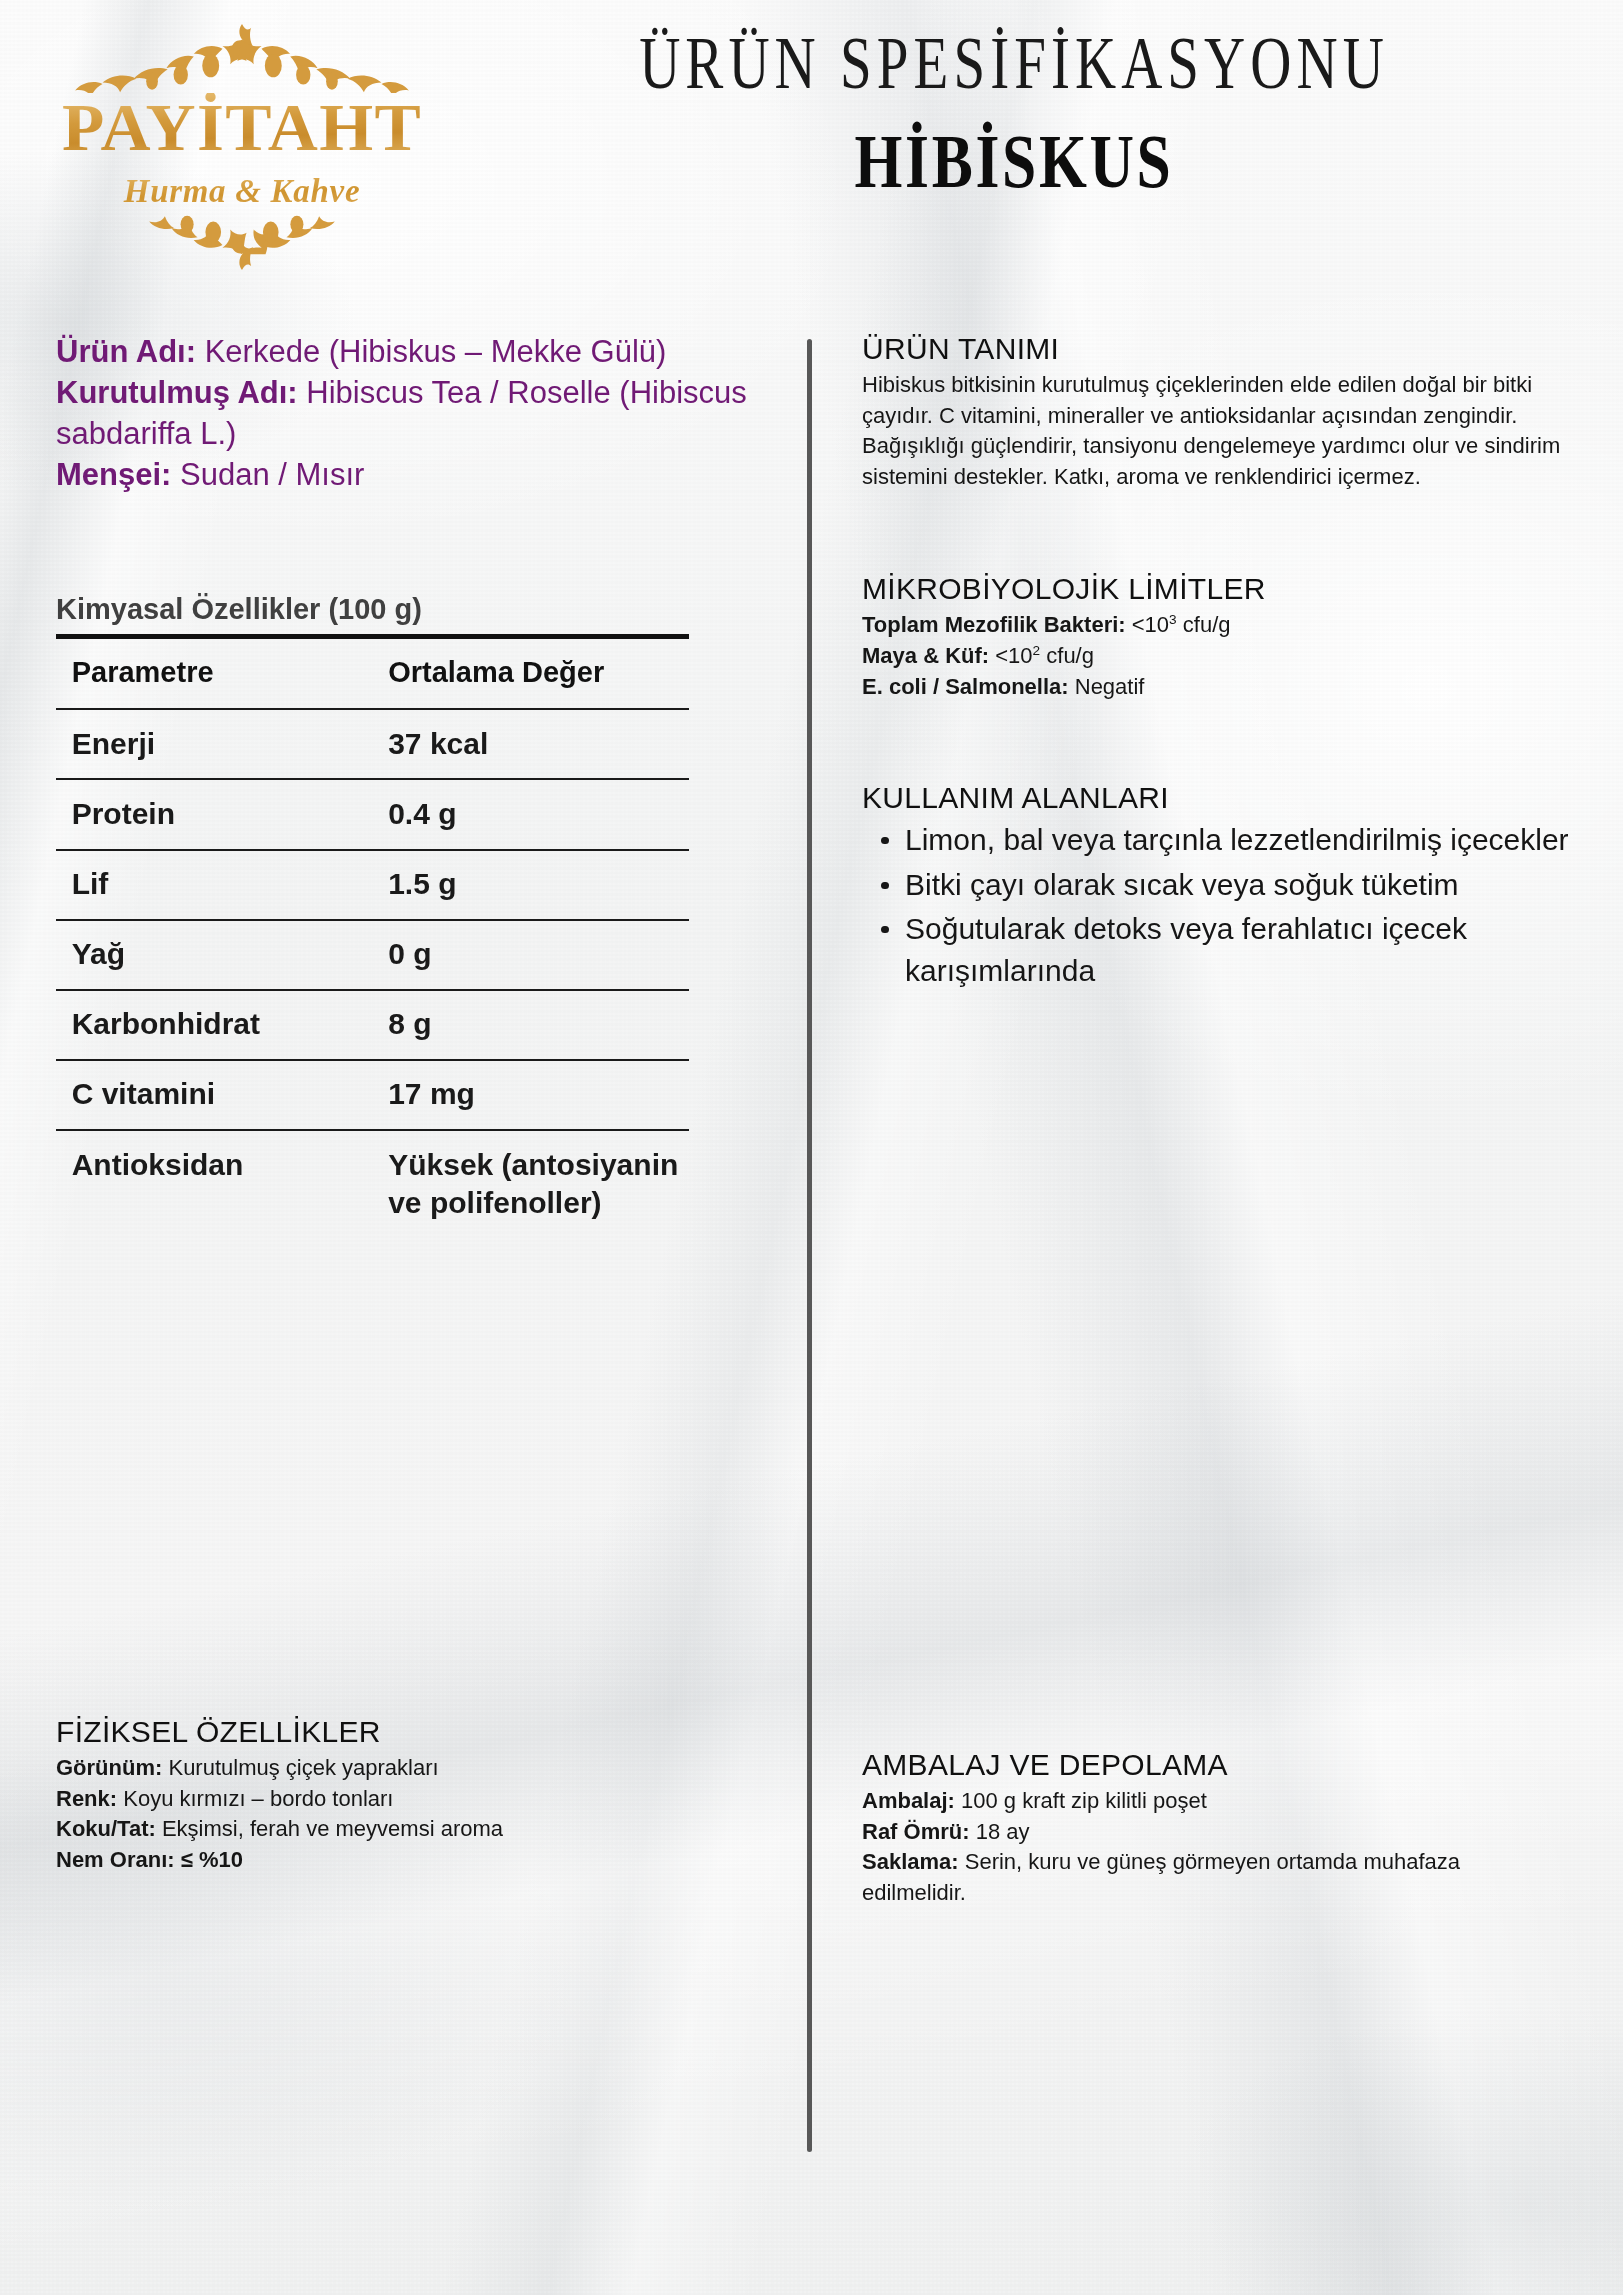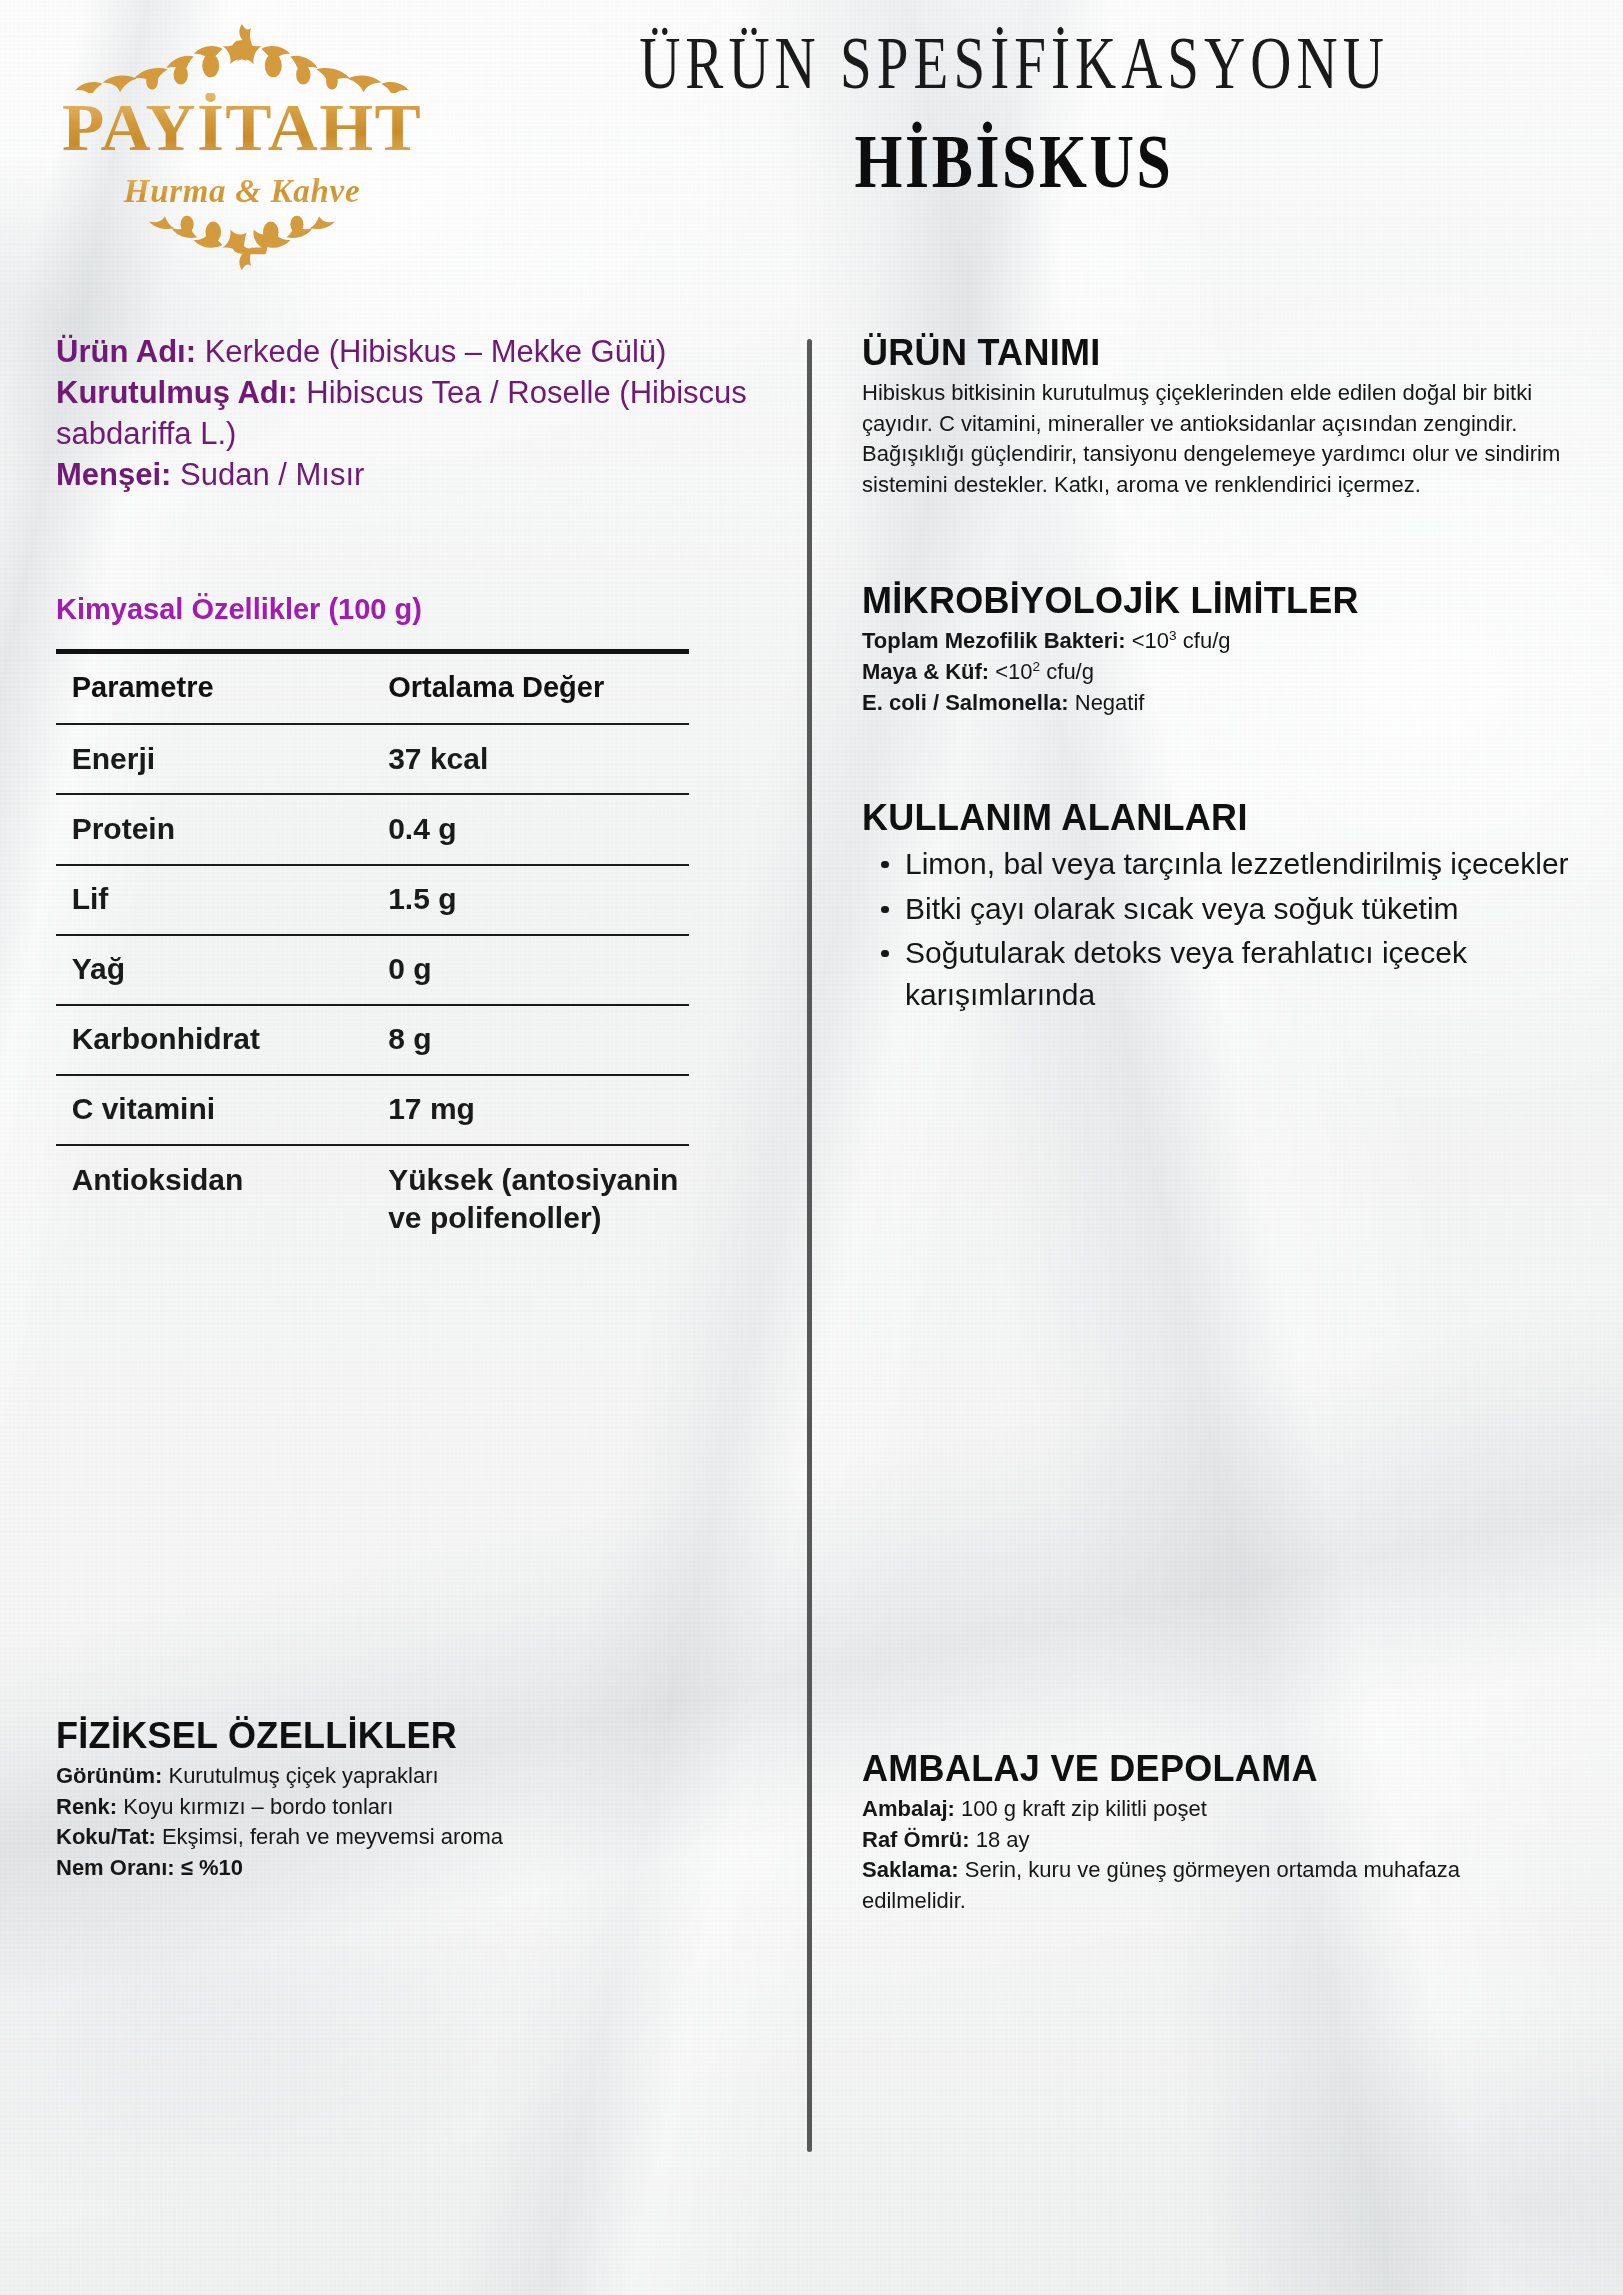--- a/index.html
+++ b/index.html
@@ -177,22 +177,22 @@
     color: #701a75;
   }
   .ident-line b { font-weight: 700; }
 
   .spacer-lg { height: 97px; }
 
   
   .tbl-caption {
     font-size: 29px;
     font-weight: 700;
-    color: #a21caf;
-    margin-bottom: 23px;
+    color: #404040;
+    margin-bottom: 8px;
   }
   table.chem {
     border-collapse: collapse;
     width: 633px;
     table-layout: fixed;
   }
   table.chem thead th {
     text-align: left;
     font-size: 29px;
     font-weight: 700;
@@ -207,22 +207,22 @@
     padding: 14.4px 0 15.7px 15.7px;
     color: #1a1a1a;
     vertical-align: top;
     line-height: 1.27;
   }
   table.chem col.c1 { width: 50%; }
   table.chem col.c2 { width: 50%; }
 
   
   .sec-title {
-    font-size: 36px;
-    font-weight: 700;
+    font-size: 30px;
+    font-weight: 400;
     letter-spacing: 0.3px;
     color: #101010;
     margin-bottom: 3.9px;
   }
   .sec-body {
     font-size: 22px;
     line-height: 1.40;
     color: #161616;
   }
   .sec-body b { font-weight: 700; }

